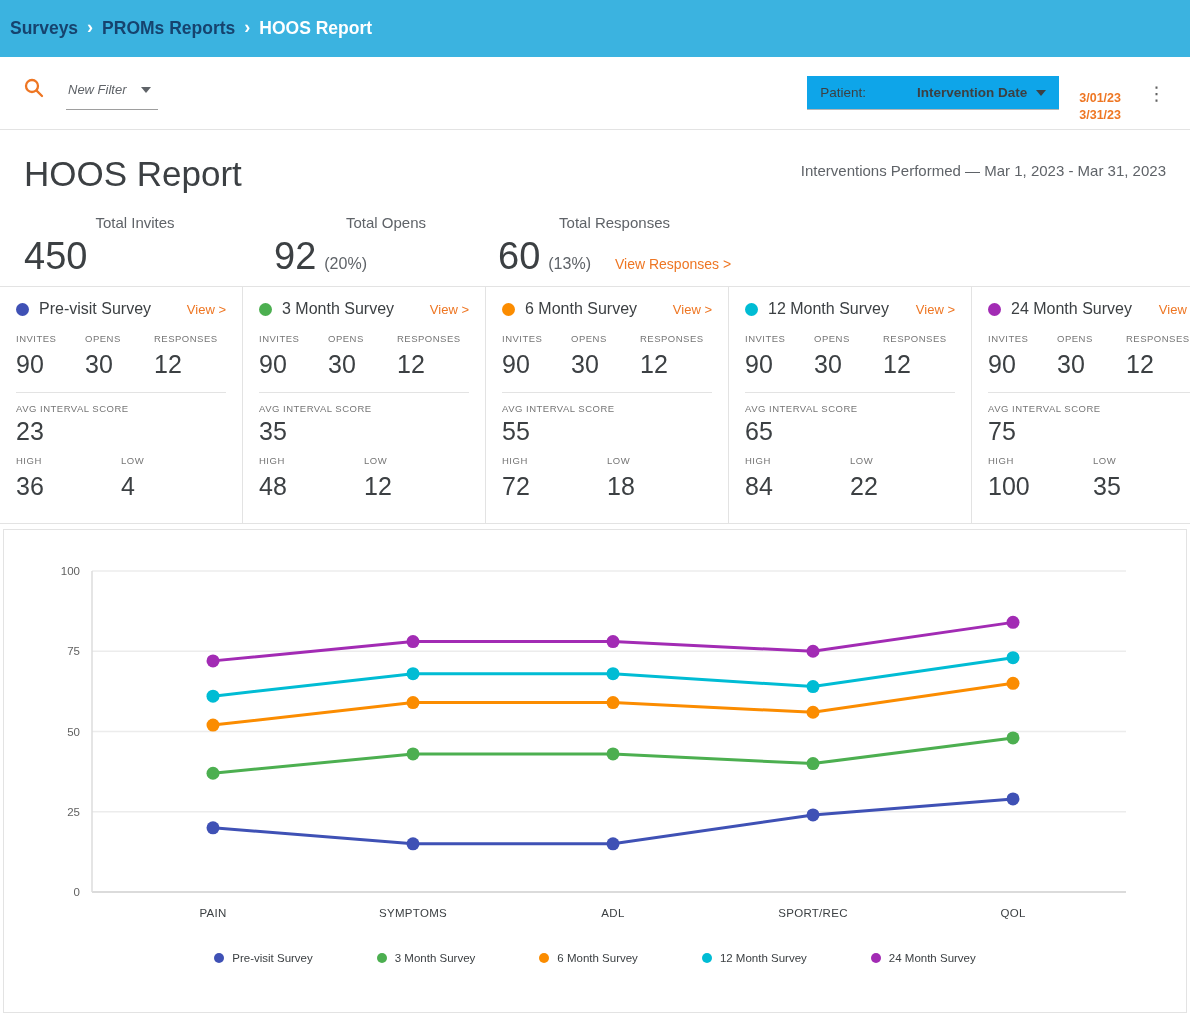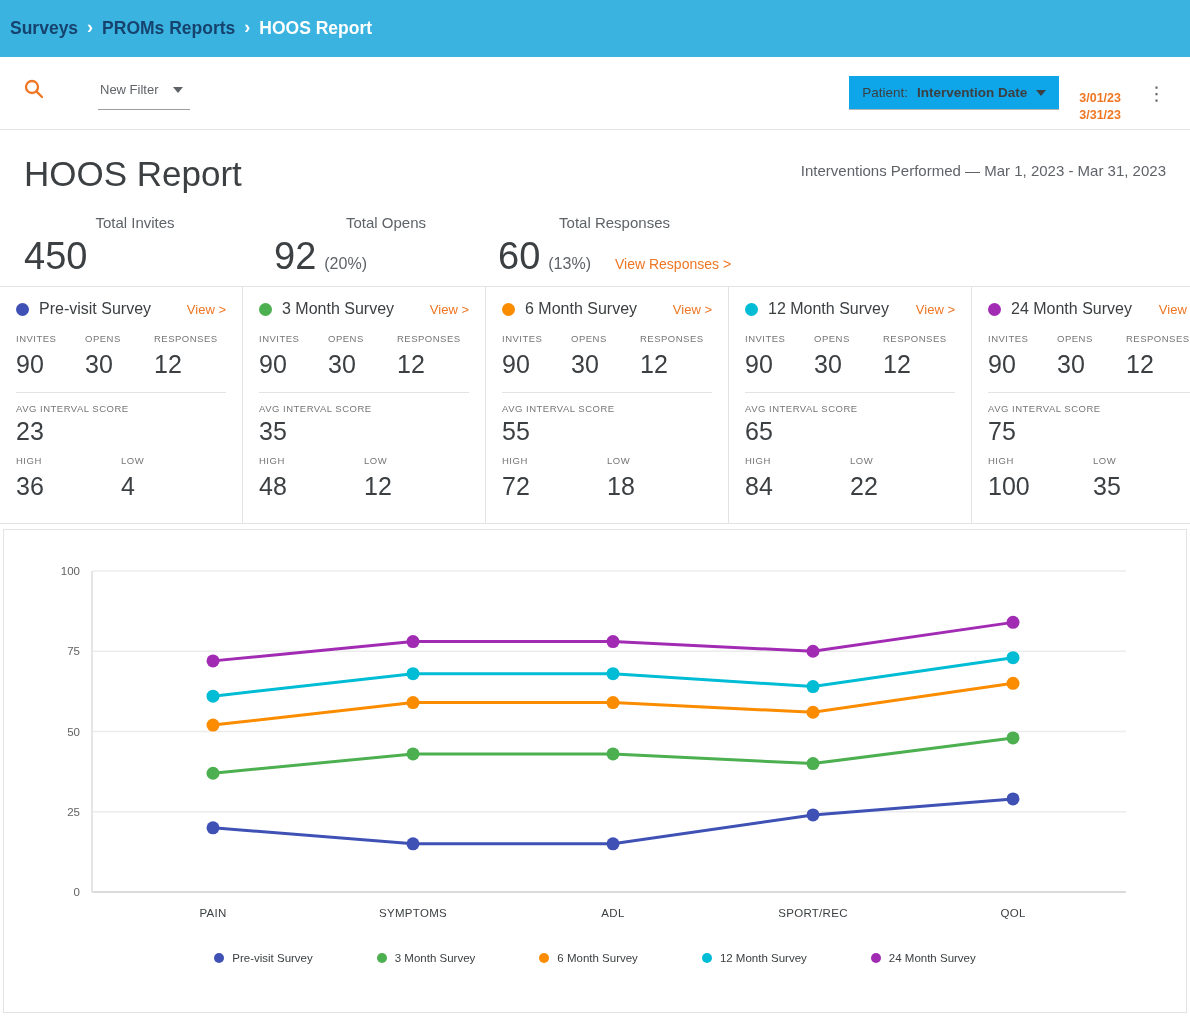--- a/index.html
+++ b/index.html
@@ -23,33 +23,33 @@
   .user-block { line-height:1.25; margin-right:110px; }
   .user-name { color:#FFFFFF; font-weight:700; font-size:12.5px; }
   .user-sub  { color:rgba(255,255,255,.85); font-size:11.5px; }
   .chev-down { display:flex; margin-right:6px; }
 
   
   .filter-bar {
     height:73px; border-bottom:1px solid #E3E3E3; display:flex;
     align-items:center; justify-content:space-between; padding:0 18px 0 22px;
   }
-  .filter-left { display:flex; align-items:center; gap:52px; }
+  .filter-left { display:flex; align-items:flex-start; gap:20px;font-style:italic; }
   .search-btn { display:flex; margin-bottom:8px; cursor:pointer; }
   .new-filter {
     display:flex; align-items:center; gap:14px; font-size:13px; color:#5F6368;
     border-bottom:1px solid #9E9E9E; padding:6px 6px 12px 2px; min-width:92px; cursor:pointer;
   }
   .caret { width:0; height:0; border-left:5px solid transparent; border-right:5px solid transparent; border-top:6px solid #5F6368; }
   .filter-right { display:flex; align-items:center; gap:20px; }
   .date-type {
     background:#0ea5e9; border-bottom:1px solid #B5B5B5; padding:9px 13px;
     display:flex; align-items:center; gap:9px; font-size:13.5px; color:#3C4043; cursor:pointer;
   }
-  .date-type .val { font-weight:700; }
+  .date-type .val { font-weight:700;margin-left:42px; }
   .date-type .caret { border-top-color:#3C4043; }
   .date-range { color:#EE7623; font-size:12.5px; font-weight:700; line-height:1.35; cursor:pointer;margin-top:28px; }
   .kebab { color:#616161; font-size:19px; letter-spacing:0; padding:0 6px; cursor:pointer; }
 
   
   .title-section { position:relative; height:157px; border-bottom:1px solid #E3E3E3; padding:14px 24px 0; }
   .page-title { font-size:35px; font-weight:400; color:#3C4043; margin:10px 0 0; }
   .interventions-label { position:absolute; top:32px; right:24px; font-size:15px; color:#5F6368; }
   .totals { display:flex; margin-top:20px; }
   .total-block { }

